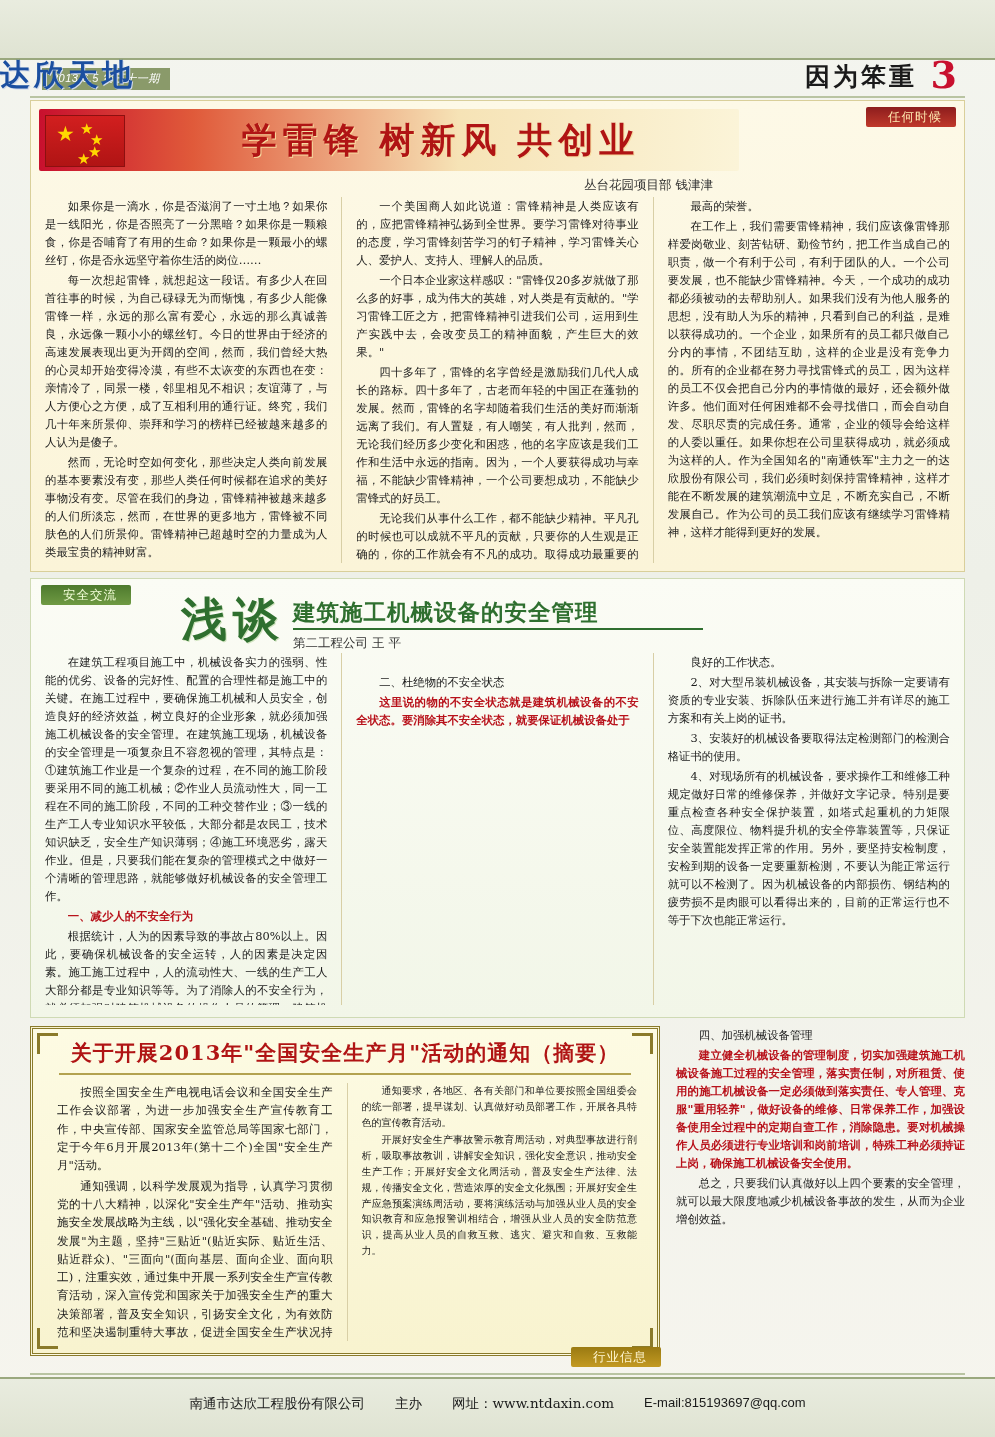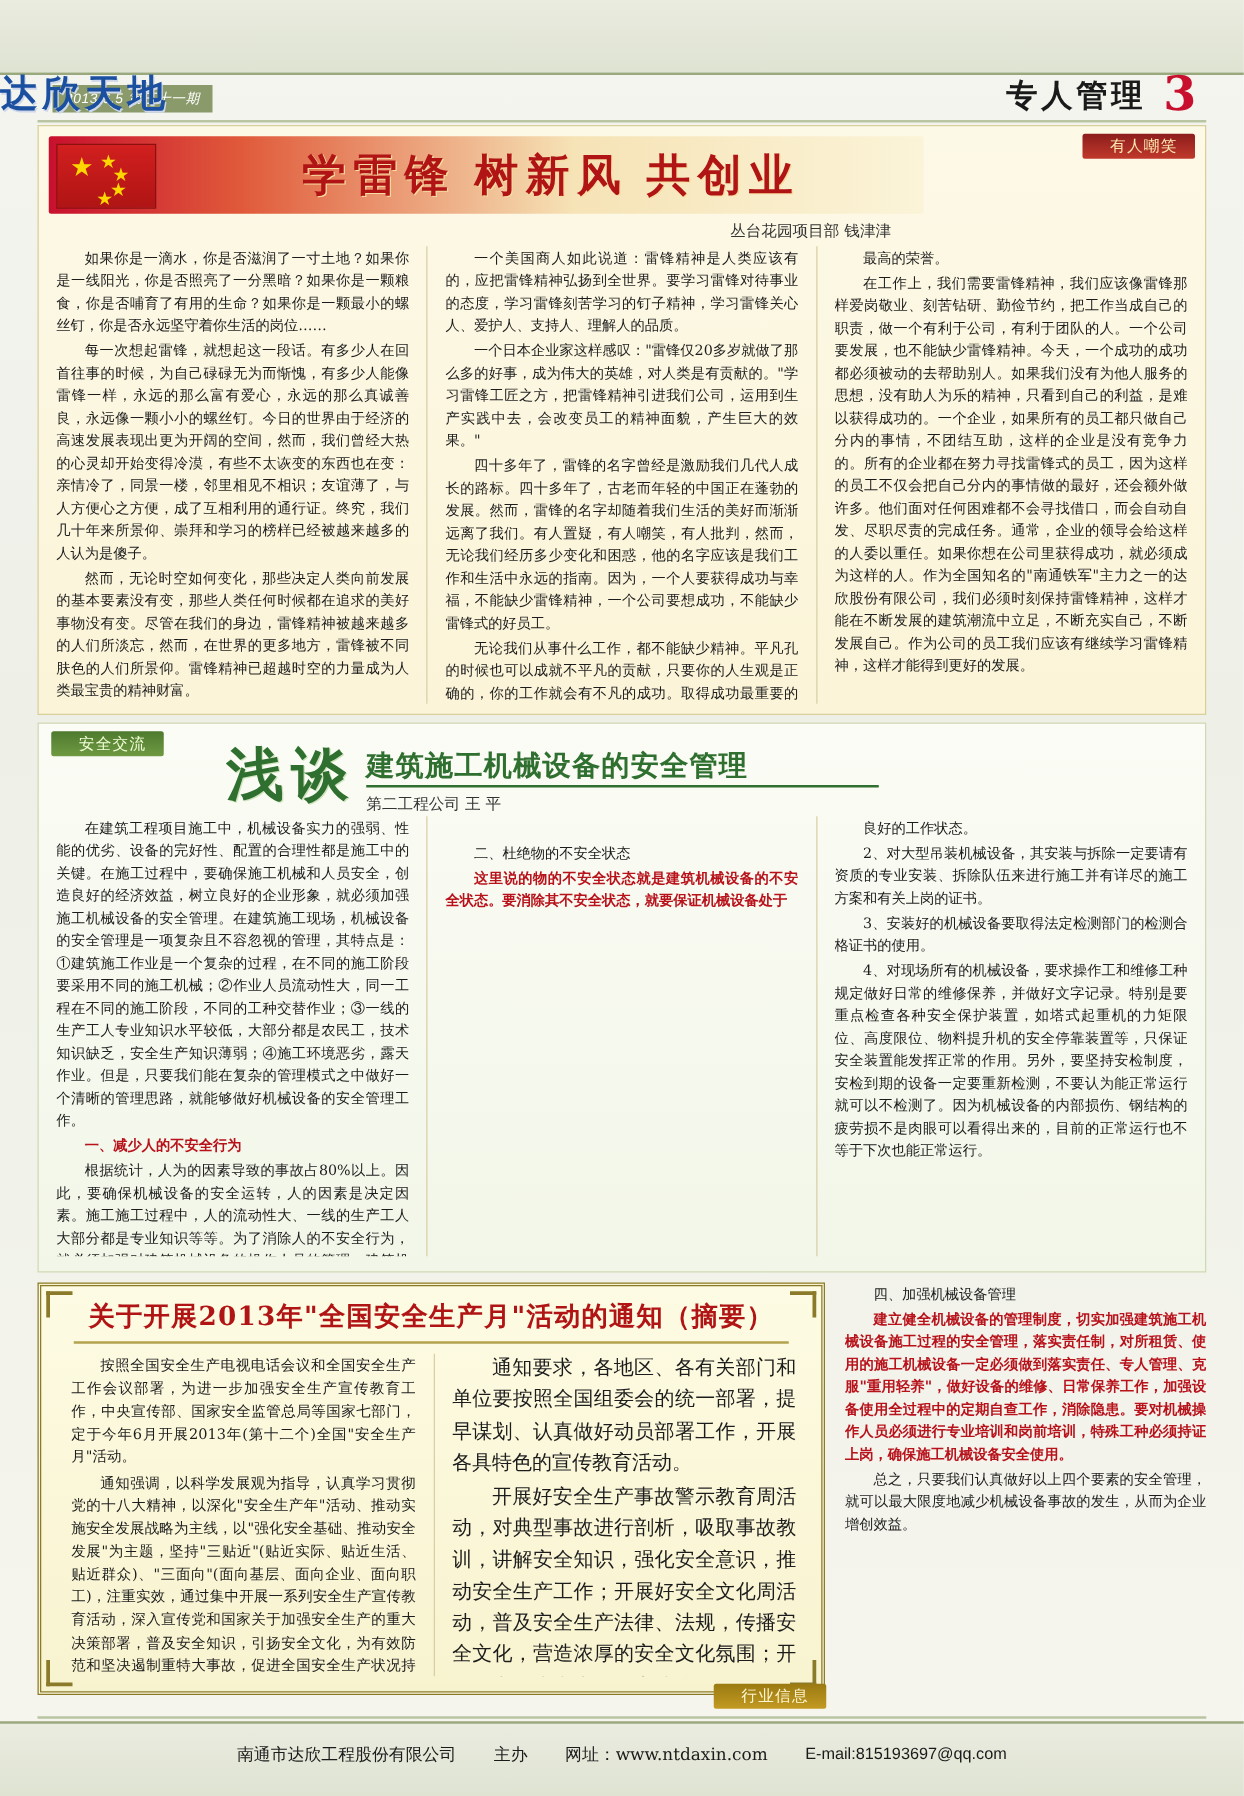--- a/index.html
+++ b/index.html
@@ -179,39 +179,39 @@
   .rule-bot{position:absolute;left:30px;right:30px;bottom:62px;height:2px;background:#b9c4a2;}
 </style>
 </head>
 <body>
 
 <div class="page">
 
   <div class="masthead"></div>
   <div class="date-chip">2013.6.5  第三十一期</div>
   <div class="paper-title">达欣天地</div>
-  <div class="section-name">专人管理</div>
+  <div class="section-name">因为笨重</div>
   <div class="page-num">3</div>
   <div class="rule-top"></div>
 
   <div class="watermark">达欣</div>
 
   <div class="box art1">
     <div class="a1-banner"></div>
     <div class="flag">
       <span class="star" style="left:10px;top:8px;font-size:21px;">★</span>
       <span class="star" style="left:34px;top:6px;">★</span>
       <span class="star" style="left:44px;top:17px;">★</span>
       <span class="star" style="left:42px;top:29px;">★</span>
       <span class="star" style="left:31px;top:36px;">★</span>
     </div>
     <div class="a1-title">学雷锋 树新风 共创业</div>
     <div class="a1-byline">丛台花园项目部  钱津津</div>
 
-    <div class="tab-label" style="right:8px;top:6px;">有人嘲笑</div>
+    <div class="tab-label" style="right:8px;top:6px;">任何时候</div>
 
     <div class="cols" style="left:14px;top:96px;width:905px;height:366px;">
       <div class="col" style="width:288px;overflow:hidden;">
         <p>如果你是一滴水，你是否滋润了一寸土地？如果你是一线阳光，你是否照亮了一分黑暗？如果你是一颗粮食，你是否哺育了有用的生命？如果你是一颗最小的螺丝钉，你是否永远坚守着你生活的岗位……</p>
         <p>每一次想起雷锋，就想起这一段话。有多少人在回首往事的时候，为自己碌碌无为而惭愧，有多少人能像雷锋一样，永远的那么富有爱心，永远的那么真诚善良，永远像一颗小小的螺丝钉。今日的世界由于经济的高速发展表现出更为开阔的空间，然而，我们曾经大热的心灵却开始变得冷漠，有些不太诙变的东西也在变：亲情冷了，同景一楼，邻里相见不相识；友谊薄了，与人方便心之方便，成了互相利用的通行证。终究，我们几十年来所景仰、崇拜和学习的榜样已经被越来越多的人认为是傻子。</p>
         <p>然而，无论时空如何变化，那些决定人类向前发展的基本要素没有变，那些人类任何时候都在追求的美好事物没有变。尽管在我们的身边，雷锋精神被越来越多的人们所淡忘，然而，在世界的更多地方，雷锋被不同肤色的人们所景仰。雷锋精神已超越时空的力量成为人类最宝贵的精神财富。</p>
       </div>
       <div class="vline"></div>
       <div class="col" style="width:288px;overflow:hidden;">
         <p>一个美国商人如此说道：雷锋精神是人类应该有的，应把雷锋精神弘扬到全世界。要学习雷锋对待事业的态度，学习雷锋刻苦学习的钉子精神，学习雷锋关心人、爱护人、支持人、理解人的品质。</p>
@@ -265,21 +265,21 @@
 
     <div class="a3-title">关于开展2013年"全国安全生产月"活动的通知（摘要）</div>
     <div class="a3-rule"></div>
 
     <div class="cols" style="left:24px;top:54px;width:580px;height:258px;">
       <div class="col" style="width:282px;overflow:hidden;font-size:11.6px;">
         <p>按照全国安全生产电视电话会议和全国安全生产工作会议部署，为进一步加强安全生产宣传教育工作，中央宣传部、国家安全监管总局等国家七部门，定于今年6月开展2013年(第十二个)全国"安全生产月"活动。</p>
         <p>通知强调，以科学发展观为指导，认真学习贯彻党的十八大精神，以深化"安全生产年"活动、推动实施安全发展战略为主线，以"强化安全基础、推动安全发展"为主题，坚持"三贴近"(贴近实际、贴近生活、贴近群众)、"三面向"(面向基层、面向企业、面向职工)，注重实效，通过集中开展一系列安全生产宣传教育活动，深入宣传党和国家关于加强安全生产的重大决策部署，普及安全知识，引扬安全文化，为有效防范和坚决遏制重特大事故，促进全国安全生产状况持续稳定好转，加快实现根本好转提级强大精神动力、文化力量和舆论支持。</p>
       </div>
       <div class="vline"></div>
-      <div class="col" style="width:282px;overflow:hidden;font-size:16px;font-family:Liberation Mono, monospace;">
+      <div class="col" style="width:282px;overflow:hidden;font-size:10px;">
         <p>通知要求，各地区、各有关部门和单位要按照全国组委会的统一部署，提早谋划、认真做好动员部署工作，开展各具特色的宣传教育活动。</p>
         <p>开展好安全生产事故警示教育周活动，对典型事故进行剖析，吸取事故教训，讲解安全知识，强化安全意识，推动安全生产工作；开展好安全文化周活动，普及安全生产法律、法规，传播安全文化，营造浓厚的安全文化氛围；开展好安全生产应急预案演练周活动，要将演练活动与加强从业人员的安全知识教育和应急报警训相结合，增强从业人员的安全防范意识，提高从业人员的自救互救、逃灾、避灾和自救、互救能力。</p>
       </div>
     </div>
     <div class="tab-label gold" style="right:-4px;bottom:-14px;">行业信息</div>
   </div>
 
   <div class="box art4">
     <div class="col" style="width:289px;height:330px;overflow:hidden;">
       <p>四、加强机械设备管理</p>

